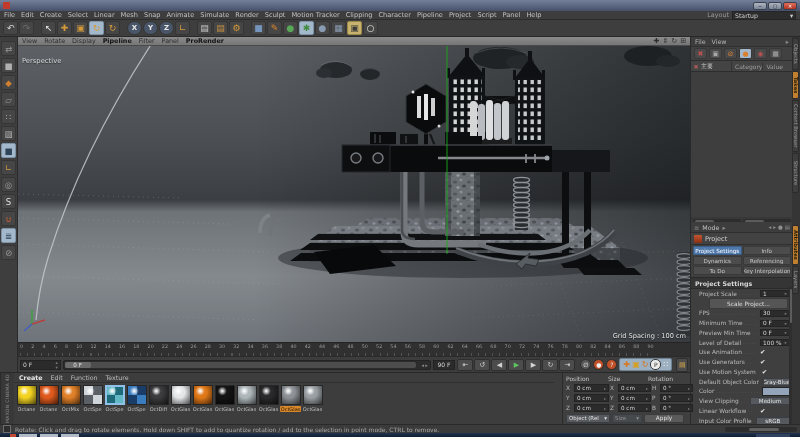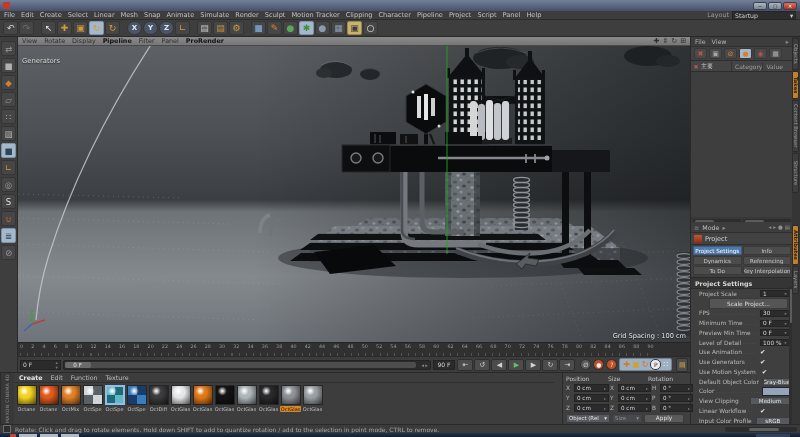--- a/index.html
+++ b/index.html
@@ -467,21 +467,21 @@
         </g>
 
         <line x1="429" y1="0" x2="429" y2="208" stroke="#18a818" stroke-width="1" opacity="0.9"></line>
 
         <g stroke-width="1.4" fill="none">
           <line x1="14" y1="278" x2="14" y2="264" stroke="#3aa33a"></line>
           <line x1="14" y1="278" x2="27" y2="274" stroke="#b84040"></line>
           <line x1="14" y1="278" x2="6" y2="285" stroke="#4060c0"></line>
         </g>
       </svg>
-      <div class="persp-label">Generators</div>
+      <div class="persp-label">Perspective</div>
       <div class="grid-label">Grid Spacing : 100 cm</div>
     </div>
   </div>
 
   <div class="right-col">
     <div class="takes">
       <div class="tp-menu">
         <span id="tp-menus" style="display:flex;gap:6px;">
             <span>File</span>
             <span>View</span>

